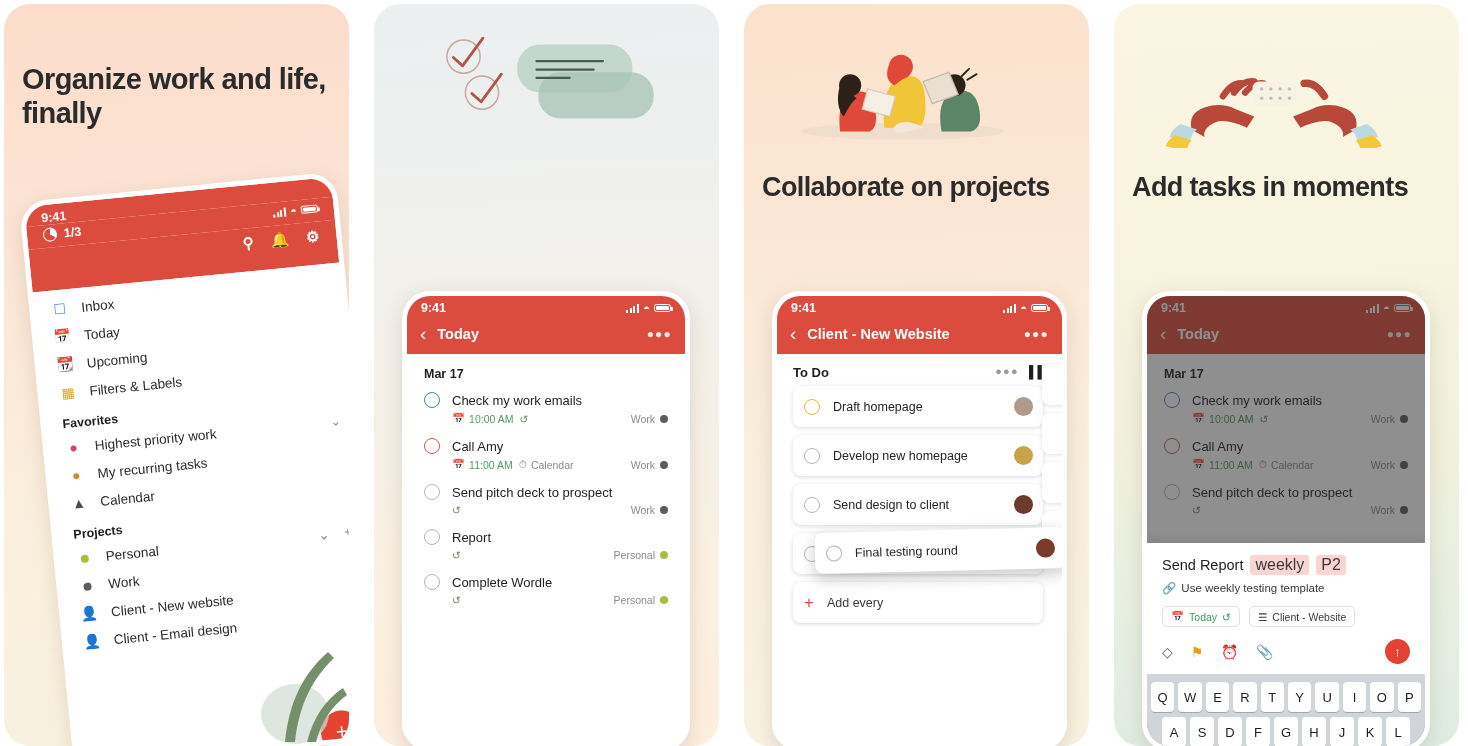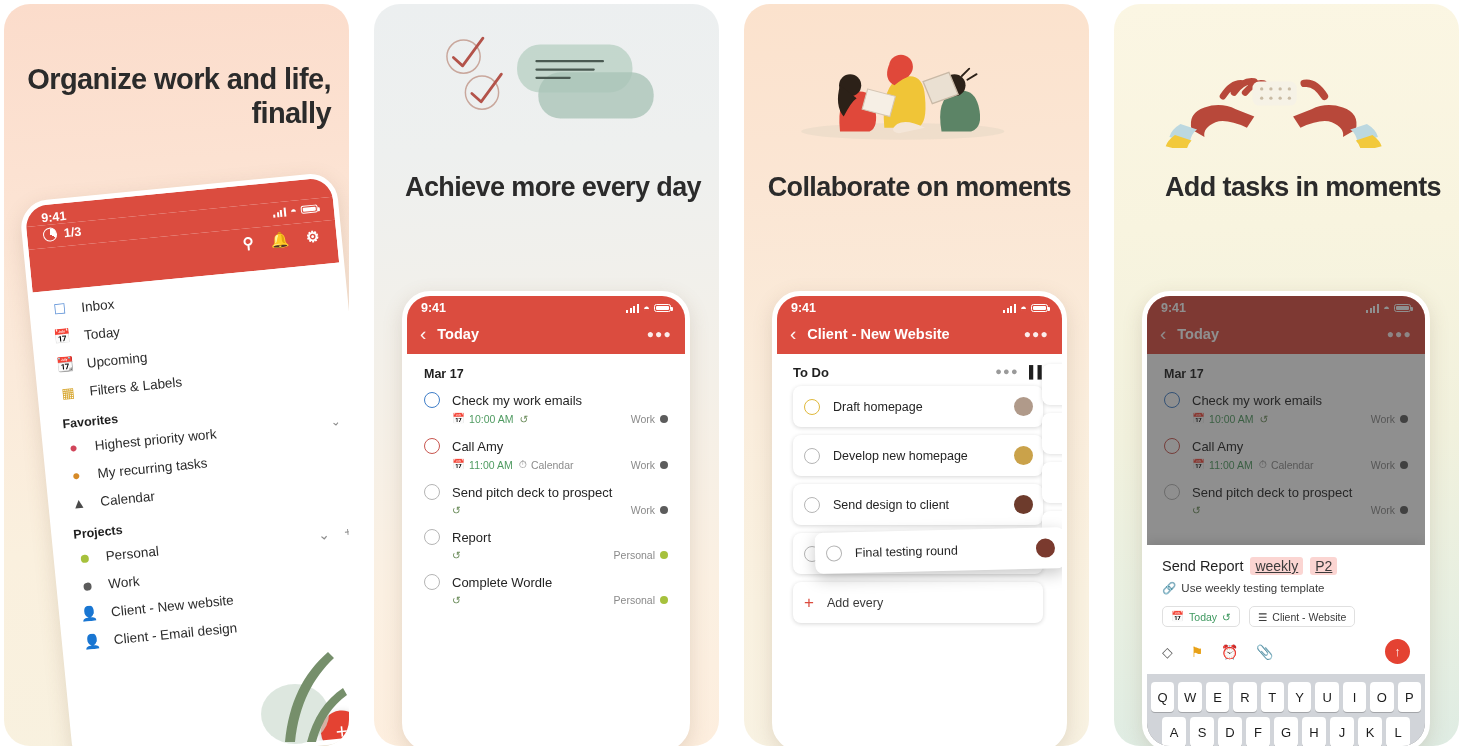--- a/index.html
+++ b/index.html
@@ -25,21 +25,21 @@
   }
   
   .bg1 { background: linear-gradient(176deg,#fbdccb 0%, #fce2d2 22%, #fbeada 48%, #faf0de 72%, #f8f1df 100%); }
   .bg2 { background: linear-gradient(178deg,#eceff0 0%, #eef0ef 20%, #f4f0e8 52%, #fbf0e2 78%, #fdeede 100%); }
   .bg3 { background: linear-gradient(178deg,#fbe2cd 0%, #fbe6d4 25%, #faeddc 55%, #f9f1e0 80%, #f8f2e2 100%); }
   .bg4 { background: linear-gradient(178deg,#fbf6e3 0%, #f8f4df 30%, #f1f1dd 58%, #e7efe1 82%, #dfece3 100%); }
 
   
   .headline {
     position: absolute; left: 0; right: 0;
-    text-align: right;
+    text-align: left;
     color: #2b2b2b;
     font-weight: 700;
     letter-spacing: -0.6px;
     line-height: 1.18;
     padding: 0 18px;
   }
   .p1 .headline { top: 58px; font-size: 29px; }
   .p2 .headline, .p3 .headline, .p4 .headline { top: 168px; font-size: 27px; }
 
   
@@ -151,21 +151,21 @@
   .nextcard { background:#fff; border-radius:8px; box-shadow:0 1px 4px rgba(0,0,0,.13); height:41px; margin-bottom:8px; }
 
   
   .dim { position:absolute; inset:0; background:rgba(40,40,40,.52); z-index:3; }
   .quickadd {
     position:absolute; left:0; right:0; bottom:72px; z-index:5;
     background:#fff; padding: 12px 15px 10px 15px;
     box-shadow: 0 -3px 10px rgba(0,0,0,.10);
   }
   .qatitle { font-size:14.5px; color:#1e1e1e; display:flex; align-items:center; gap:7px; flex-wrap:wrap; }
-  .tok { background:#fbd5d2; color:#3b3b3b; border-radius:3px; padding: 1px 5px; font-size:14px;text-decoration:underline; }
+  .tok { background:#fbd5d2; color:#3b3b3b; border-radius:3px; padding: 1px 5px; font-size:16px; }
   .qadesc { font-size:11.5px; color:#3a3a3a; margin-top:6px; display:flex; align-items:center; gap:5px; }
   .chips { display:flex; gap:9px; margin-top:11px; }
   .chip {
     border:1px solid #e0e0e0; border-radius:5px; padding: 3px 8px;
     font-size:10.5px; display:flex; align-items:center; gap:5px; color:#3a3a3a;
   }
   .chip.today { color:#3f9960; }
   .qaicons { display:flex; align-items:center; gap:18px; margin-top:12px; font-size:14px; color:#5a5a5a; }
   .sendbtn {
     margin-left:auto; width:25px; height:25px; border-radius:50%;
@@ -281,21 +281,20 @@
       <rect x="178" y="48" width="125" height="50" rx="24" fill="#aac4b8" opacity=".8"></rect>
       <line x1="176" y1="36" x2="248" y2="36" stroke="#4a5a52" stroke-width="2.4" stroke-linecap="round"></line>
       <line x1="176" y1="45" x2="238" y2="45" stroke="#4a5a52" stroke-width="2.4" stroke-linecap="round"></line>
       <line x1="176" y1="54" x2="212" y2="54" stroke="#4a5a52" stroke-width="2.4" stroke-linecap="round"></line>
       <circle cx="97" cy="31" r="18" fill="none" stroke="#c9a79c" stroke-width="1.6"></circle>
       <path d="M86 32 L96 41 L118 11" fill="none" stroke="#b3534a" stroke-width="3" stroke-linecap="round" stroke-linejoin="round"></path>
       <circle cx="117" cy="70" r="18" fill="none" stroke="#c9a79c" stroke-width="1.6"></circle>
       <path d="M106 71 L116 80 L138 50" fill="none" stroke="#b3534a" stroke-width="3" stroke-linecap="round" stroke-linejoin="round"></path>
     </svg>
 
-    <div class="headline">Achieve more every day</div>
 
     <div class="phone">
       <div class="statusbar">
         <span>9:41</span>
         <span class="statusicons">
           <span class="sig"></span>
           <span class="wifi">◓</span>
           <span class="batt"></span>
         </span>
       </div>
@@ -402,21 +401,21 @@
       <circle cx="170" cy="42" r="13" fill="#e0483a"></circle>
       <path d="M157 40 q-6 16 6 22 q10-8 16-10 z" fill="#e0483a"></path>
       <path d="M196 108 q-20-10-30-4 q-10 8 2 10 z" fill="#f4e6d8"></path>
       <path d="M214 112 q-6-34 12-42 q22-8 28 14 q6 24-8 28 z" fill="#5c8466"></path>
       <circle cx="228" cy="62" r="12" fill="#2c2118"></circle>
       <path d="M236 52 l8-8 M242 56 l10-6" stroke="#2c2118" stroke-width="2" stroke-linecap="round"></path>
       <path d="M194 58 l28-10 l10 24 l-28 10 z" fill="#eae0d2" stroke="#c9b9a6" stroke-width="1.4"></path>
       <path d="M134 66 l30 8 l-6 22 l-30-8 z" fill="#f6efe5" stroke="#d5c6b4" stroke-width="1.2"></path>
     </svg>
 
-    <div class="headline">Collaborate on moments</div>
+    <div class="headline">Collaborate on projects</div>
 
     <div class="phone">
       <div class="statusbar">
         <span>9:41</span>
         <span class="statusicons">
           <span class="sig"></span>
           <span class="wifi">◓</span>
           <span class="batt"></span>
         </span>
       </div>

